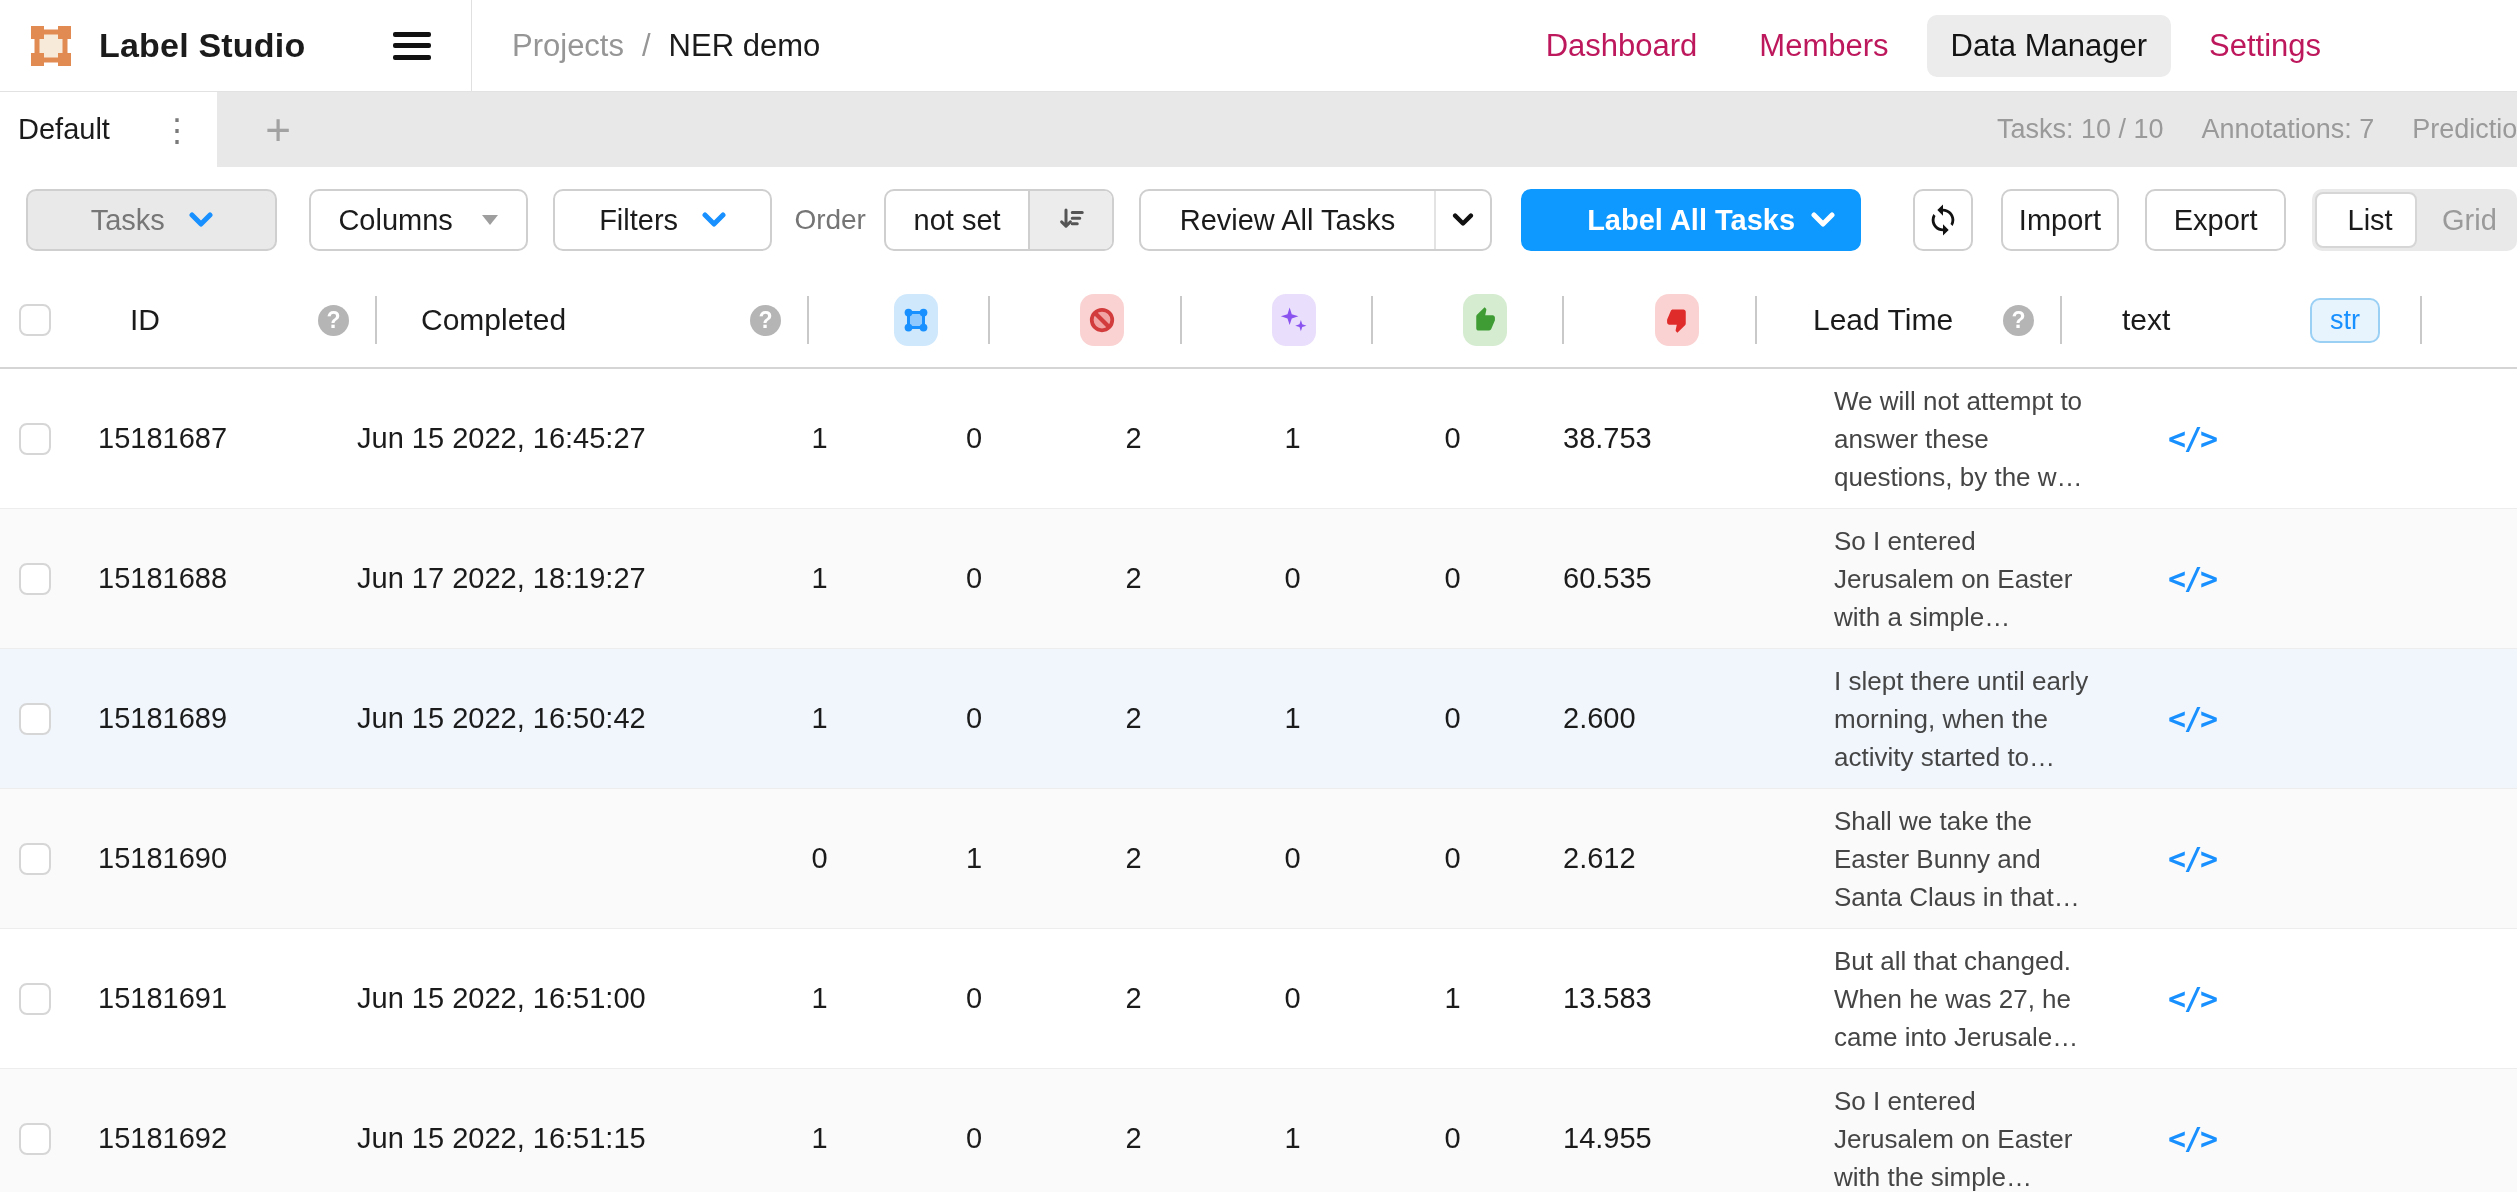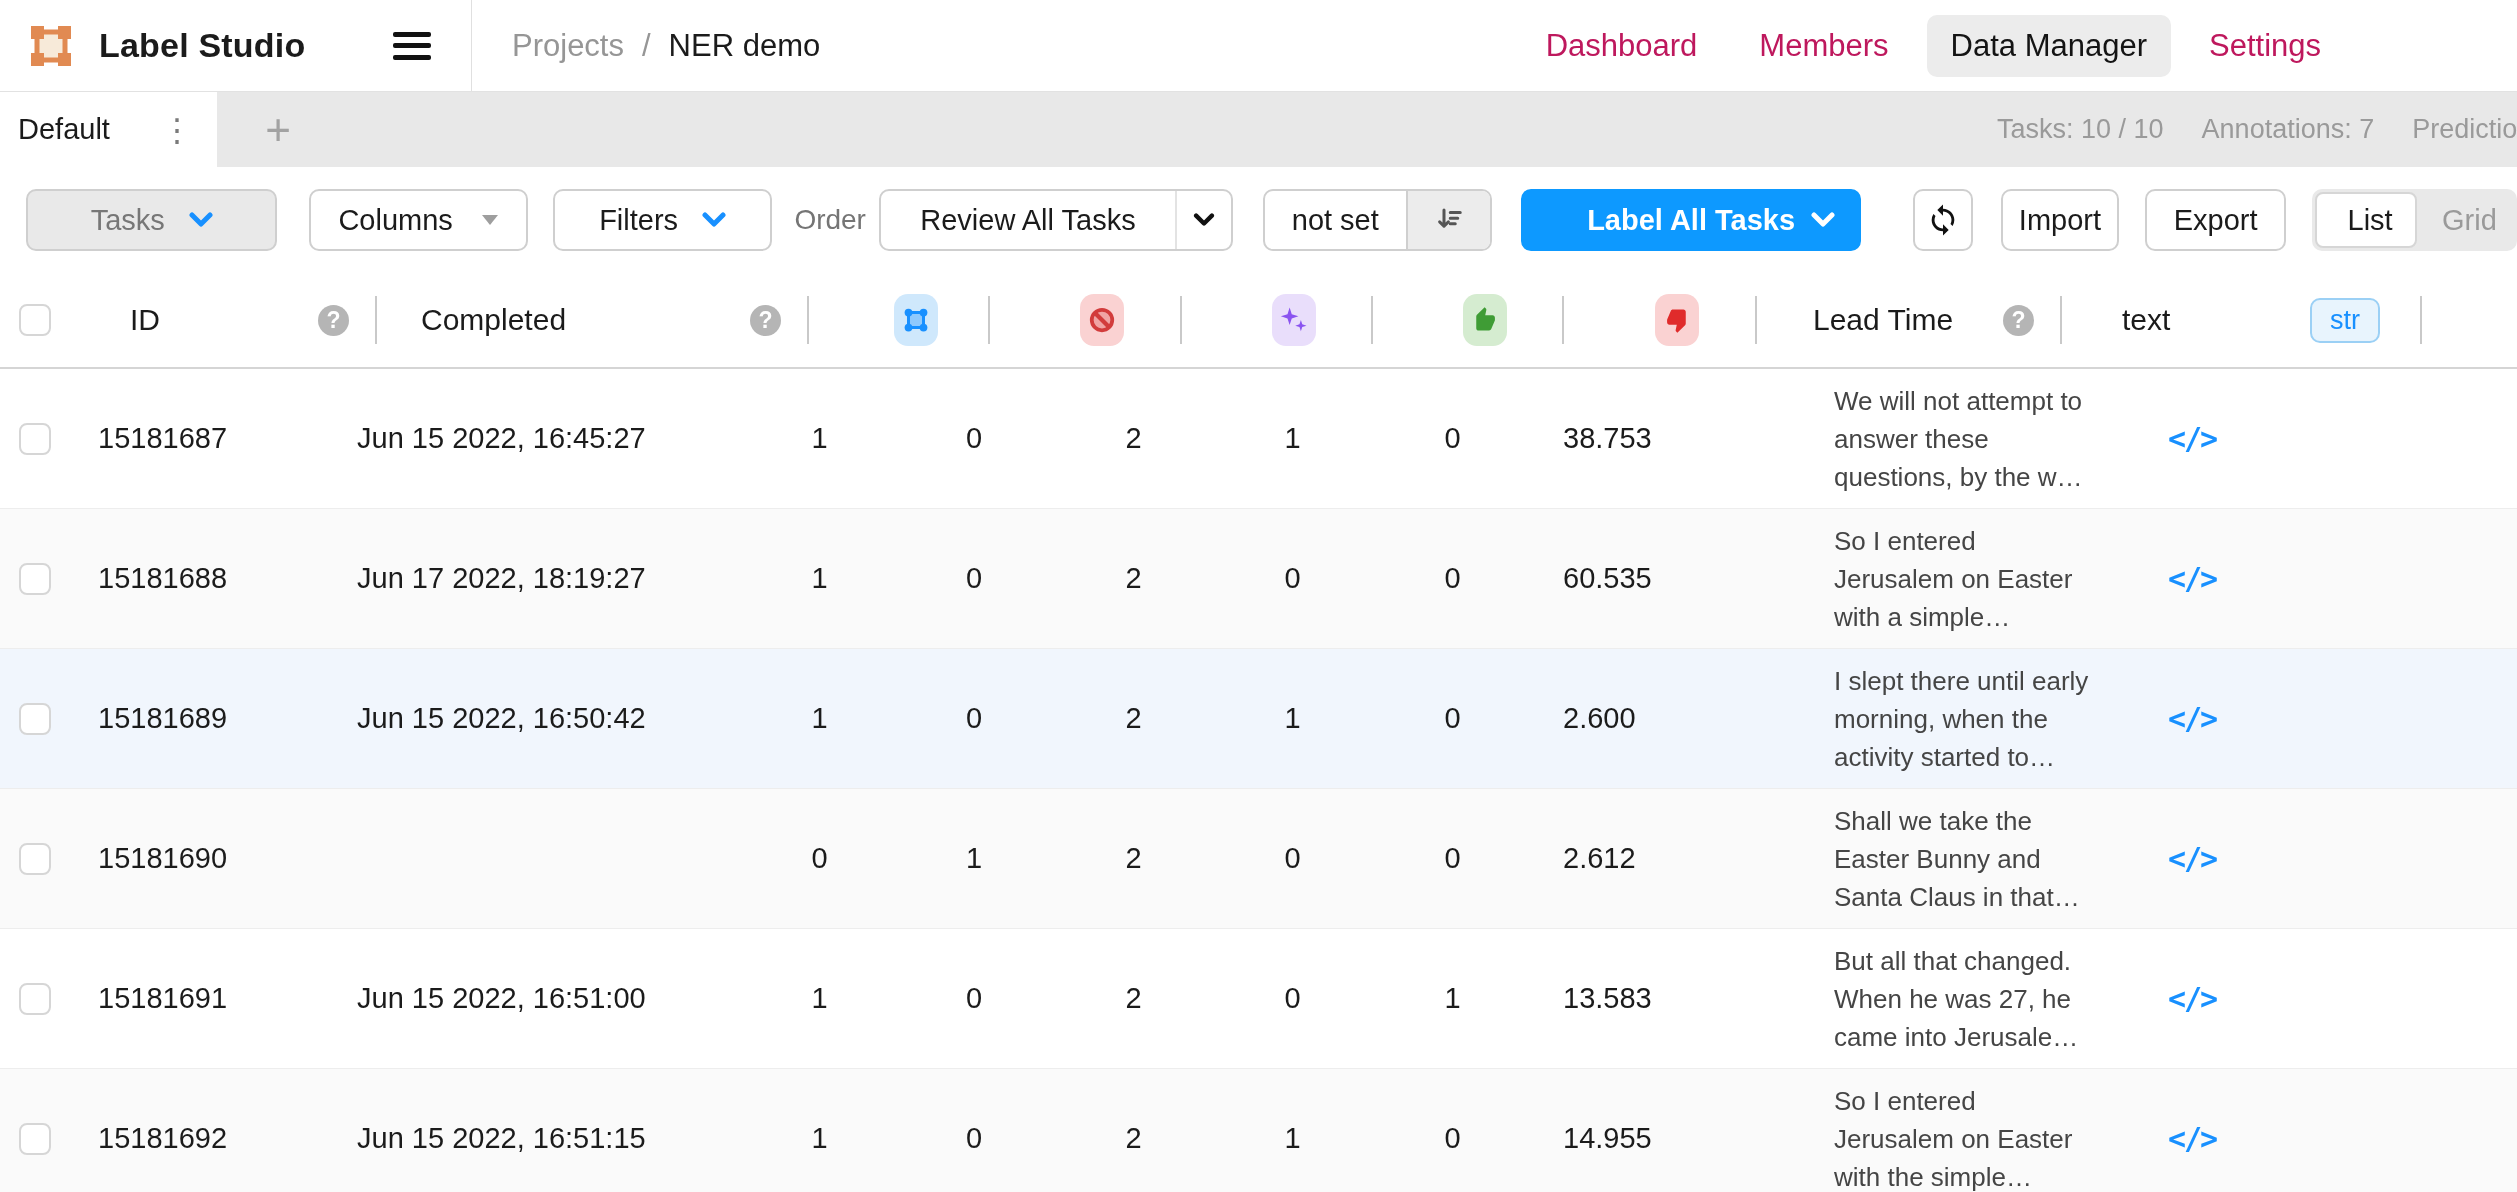--- a/index.html
+++ b/index.html
@@ -161,36 +161,36 @@
         <path d="M1 1h16L9 11z" fill="#9e9e9e"></path>
       </svg>
   </div>
   <div class="btn btn-filters">
     <span>Filters</span>
     <svg width="24" height="16" viewBox="0 0 24 16">
         <path d="M3 3l9 9 9-9" fill="none" stroke="#1890ff" stroke-width="5" stroke-linecap="round" stroke-linejoin="round"></path>
       </svg>
   </div>
   <div class="order-label">Order</div>
+  <div class="btn btn-split">
+    <div class="split-left">not set</div>
+    <div class="split-right">
+      <svg width="30" height="30" viewBox="0 0 24 24">
+        <path d="M8 4v13M8 17l-3.5-3.5M8 17l3.5-3.5" fill="none" stroke="#555" stroke-width="2.4" stroke-linecap="round" stroke-linejoin="round"></path>
+        <path d="M13 6h8M13 10.5h6M13 15h4" stroke="#555" stroke-width="2.4" stroke-linecap="round"></path>
+      </svg>
+    </div>
+  </div>
   <div class="btn btn-review">
     <span class="review-label">Review All Tasks</span>
     <span class="review-caret">
       <svg width="22" height="14" viewBox="0 0 24 16">
           <path d="M3 3l9 9 9-9" fill="none" stroke="#111" stroke-width="5" stroke-linecap="round" stroke-linejoin="round"></path>
         </svg>
     </span>
-  </div>
-  <div class="btn btn-split">
-    <div class="split-left">not set</div>
-    <div class="split-right">
-      <svg width="30" height="30" viewBox="0 0 24 24">
-        <path d="M8 4v13M8 17l-3.5-3.5M8 17l3.5-3.5" fill="none" stroke="#555" stroke-width="2.4" stroke-linecap="round" stroke-linejoin="round"></path>
-        <path d="M13 6h8M13 10.5h6M13 15h4" stroke="#555" stroke-width="2.4" stroke-linecap="round"></path>
-      </svg>
-    </div>
   </div>
   <div class="btn btn-label-all">
     <span>Label All Tasks</span>
     <svg class="caret" width="24" height="16" viewBox="0 0 24 16">
         <path d="M3 3l9 9 9-9" fill="none" stroke="#fff" stroke-width="5" stroke-linecap="round" stroke-linejoin="round"></path>
       </svg>
   </div>
   <div class="btn btn-refresh">
     <svg width="34" height="34" viewBox="0 0 24 24">
       <path d="M12 4V1L8 5l4 4V6c3.31 0 6 2.69 6 6 0 1.01-.25 1.97-.7 2.8l1.46 1.46A7.93 7.93 0 0 0 20 12c0-4.42-3.58-8-8-8zm0 14c-3.31 0-6-2.69-6-6 0-1.01.25-1.97.7-2.8L5.24 7.74A7.93 7.93 0 0 0 4 12c0 4.42 3.58 8 8 8v3l4-4-4-4v3z" fill="#111"></path>

